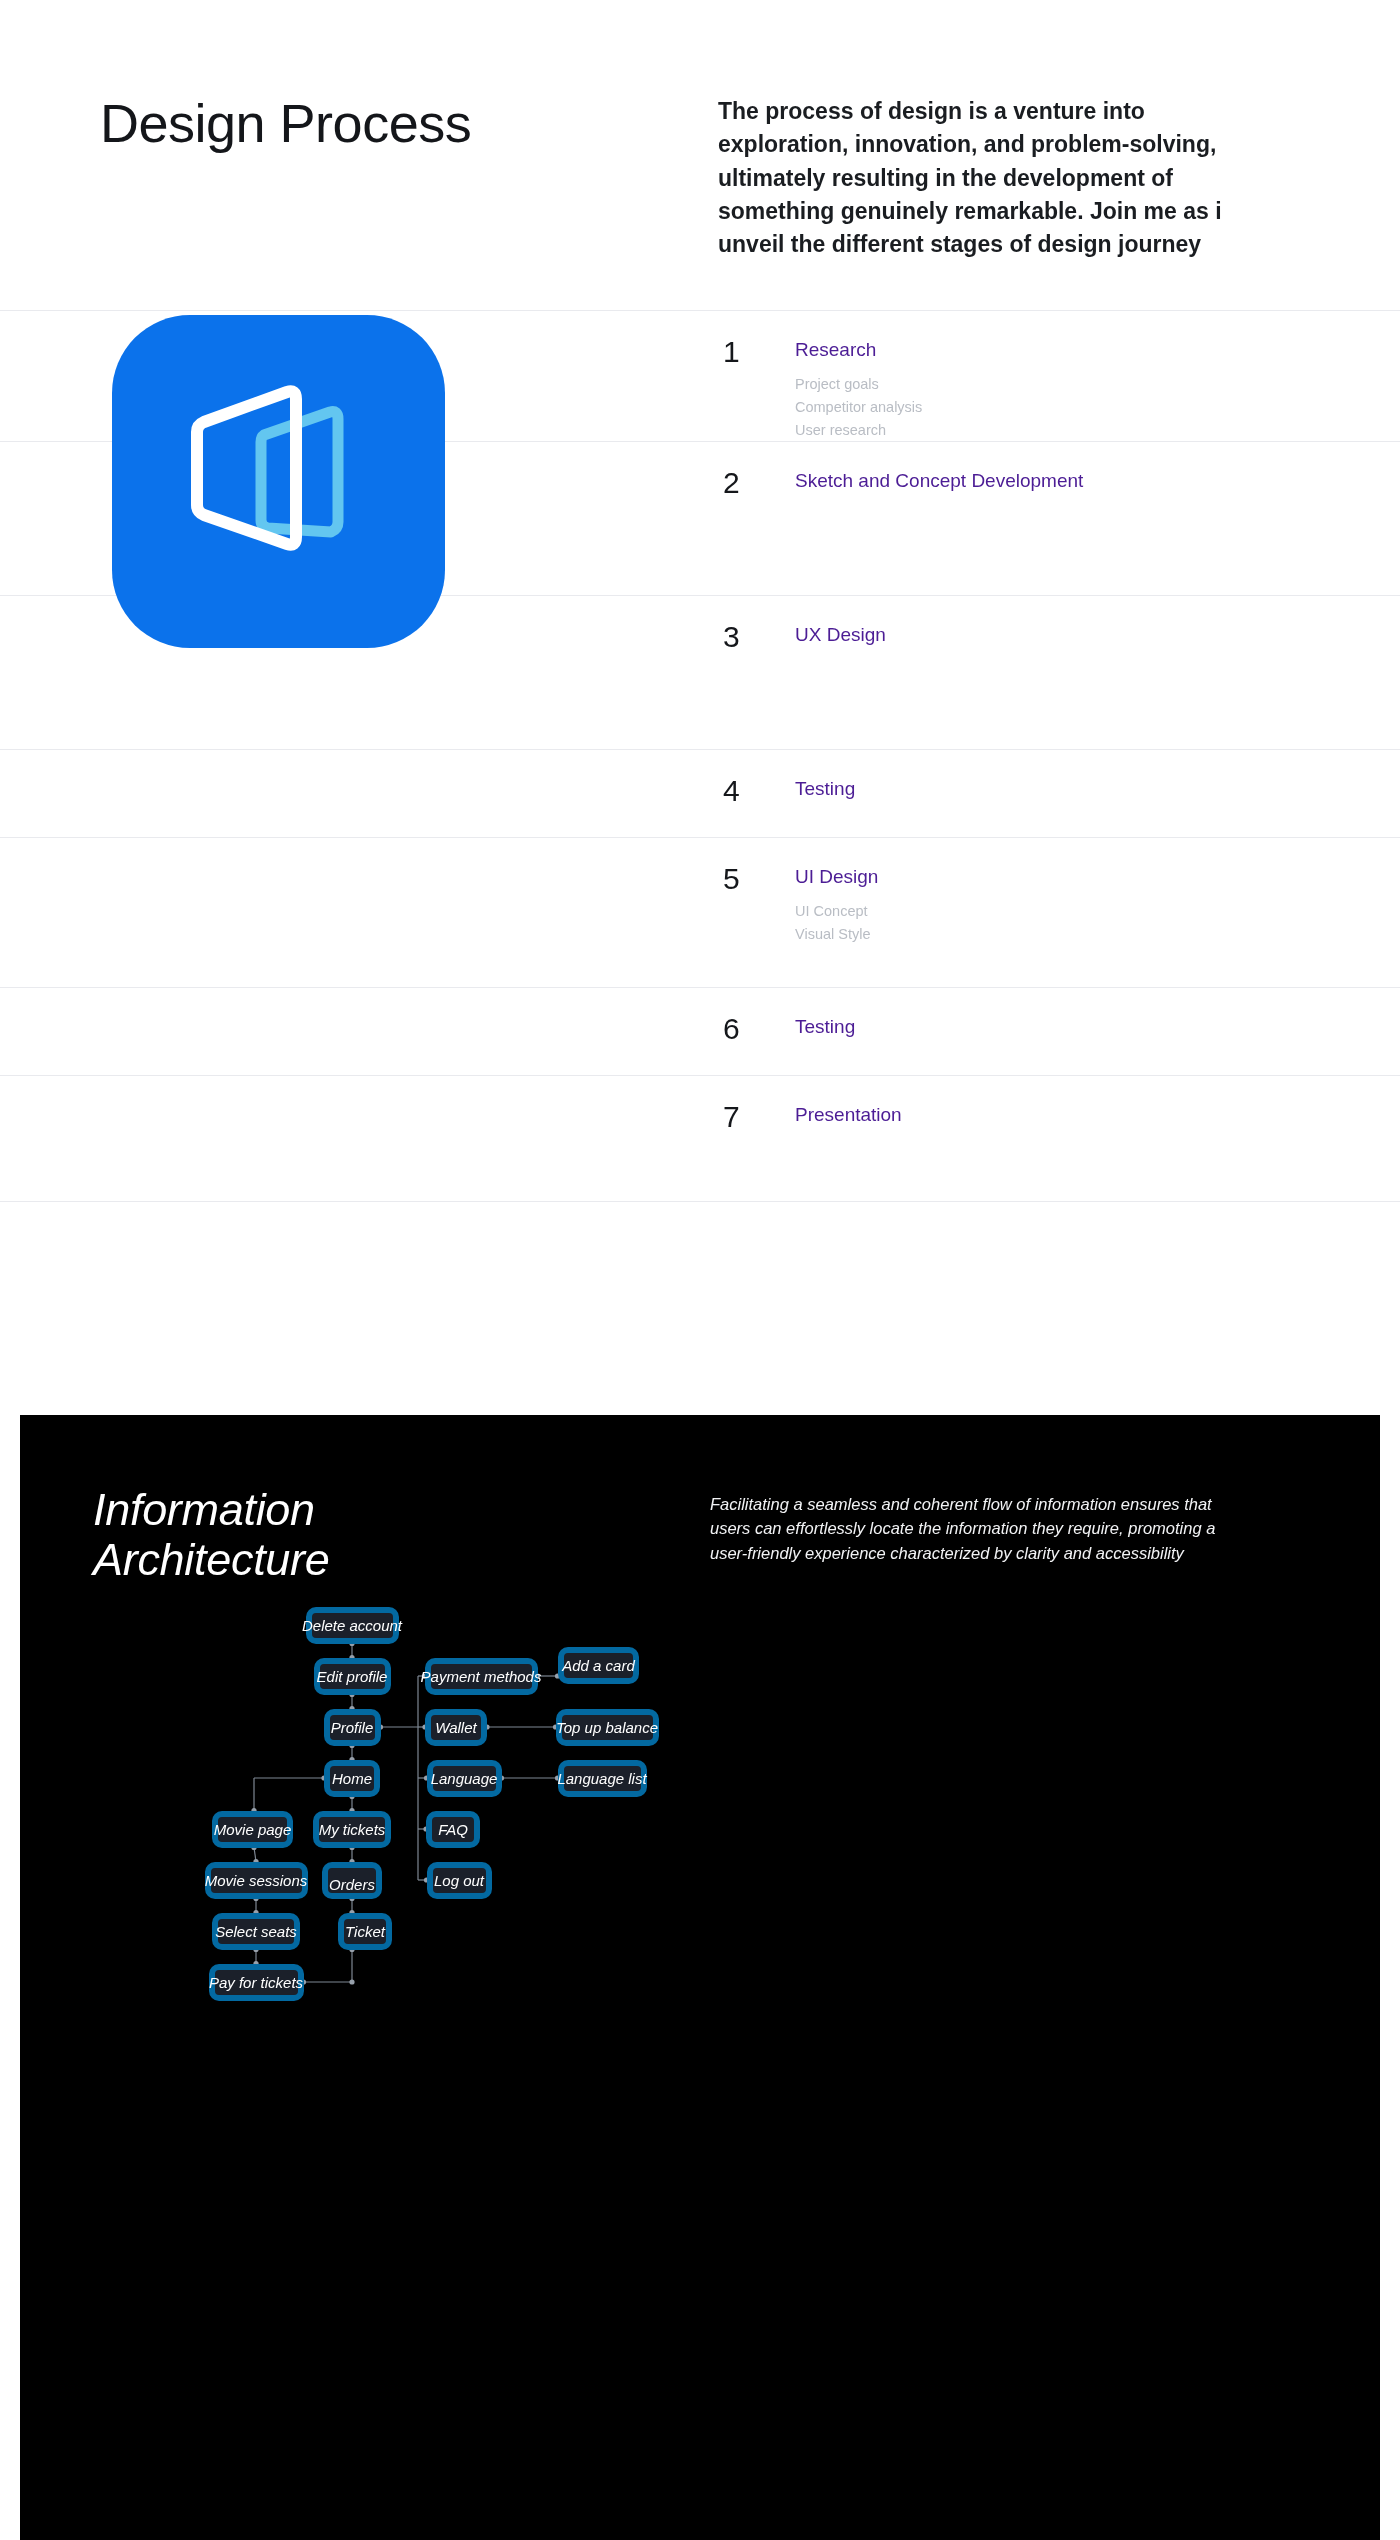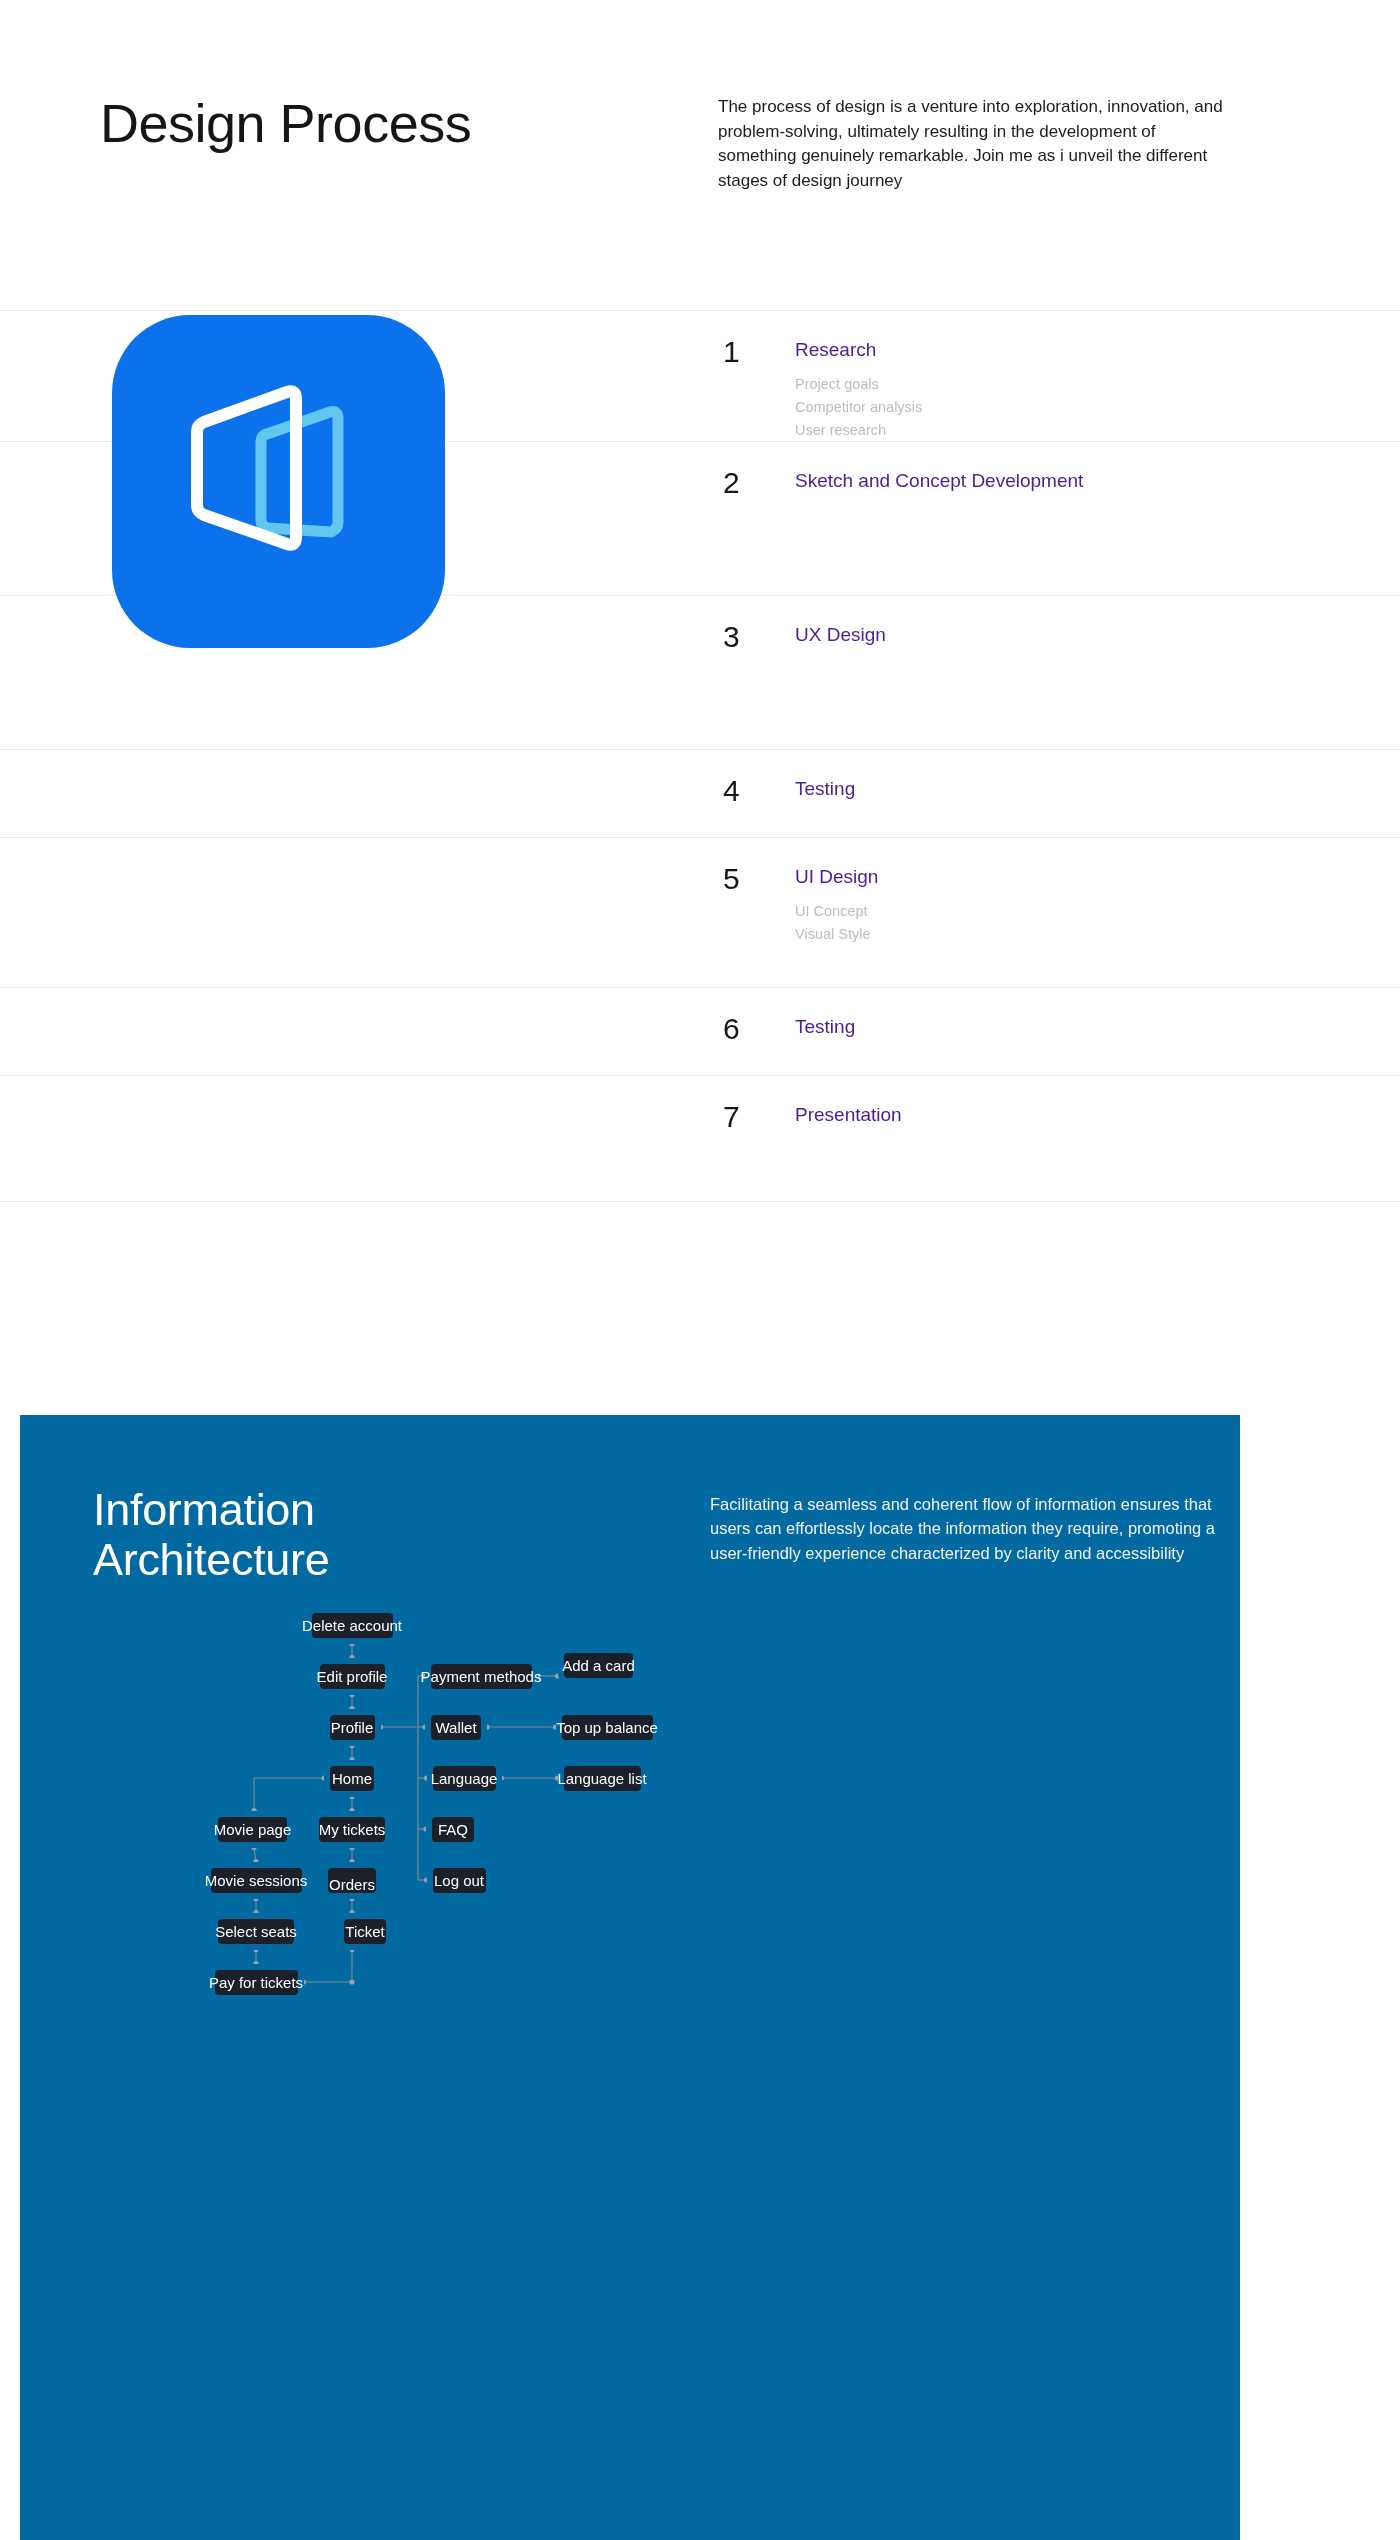--- a/index.html
+++ b/index.html
@@ -13,21 +13,21 @@
 
   
   .hero { position:relative; height:310px; }
   .hero-title {
     position:absolute; left:100px; top:95px;
     font-size:54px; font-weight:400; color:#14161a;
     letter-spacing:-0.5px; line-height:1.05;
   }
   .hero-desc {
     position:absolute; left:718px; top:95px; width:520px;
-    font-size:17px; line-height:1.45; color:#1a1d21; font-weight:400;
+    font-size:23px; line-height:1.45; color:#1a1d21; font-weight:700;
   }
 
   .steps { position:absolute; left:0; top:310px; width:1400px; }
   .step-row { position:relative; width:1400px; border-bottom:1px solid #e9eaee; }
   .step-row:first-child { border-top:1px solid #e9eaee; }
   .step-num {
     position:absolute; left:723px; top:26px;
     font-size:30px; font-weight:400; color:#15171b; line-height:1;
   }
   .step-body { position:absolute; left:795px; top:26px; width:450px; }
@@ -41,22 +41,23 @@
   .app-icon {
     position:absolute; left:112px; top:315px;
     width:333px; height:333px; border-radius:78px;
     background:#0b72eb; z-index:5;
   }
   .app-icon svg { position:absolute; left:0; top:0; }
 
   
   .dark {
     position:absolute; left:20px; top:1415px;
-    width:1220px; height:1125px;
-    background:#0369a1;
+    width:1360px; height:1125px;
+    background:#000000;
+    font-style:italic;
   }
   .ia-title {
     position:absolute; left:73px; top:70px;
     font-size:45px; font-weight:400; color:#ffffff;
     line-height:1.12; letter-spacing:-0.3px;
   }
   .ia-desc {
     position:absolute; left:690px; top:77px; width:510px;
     font-size:16.5px; line-height:1.47; color:#f2f3f5; font-weight:400;
   }

